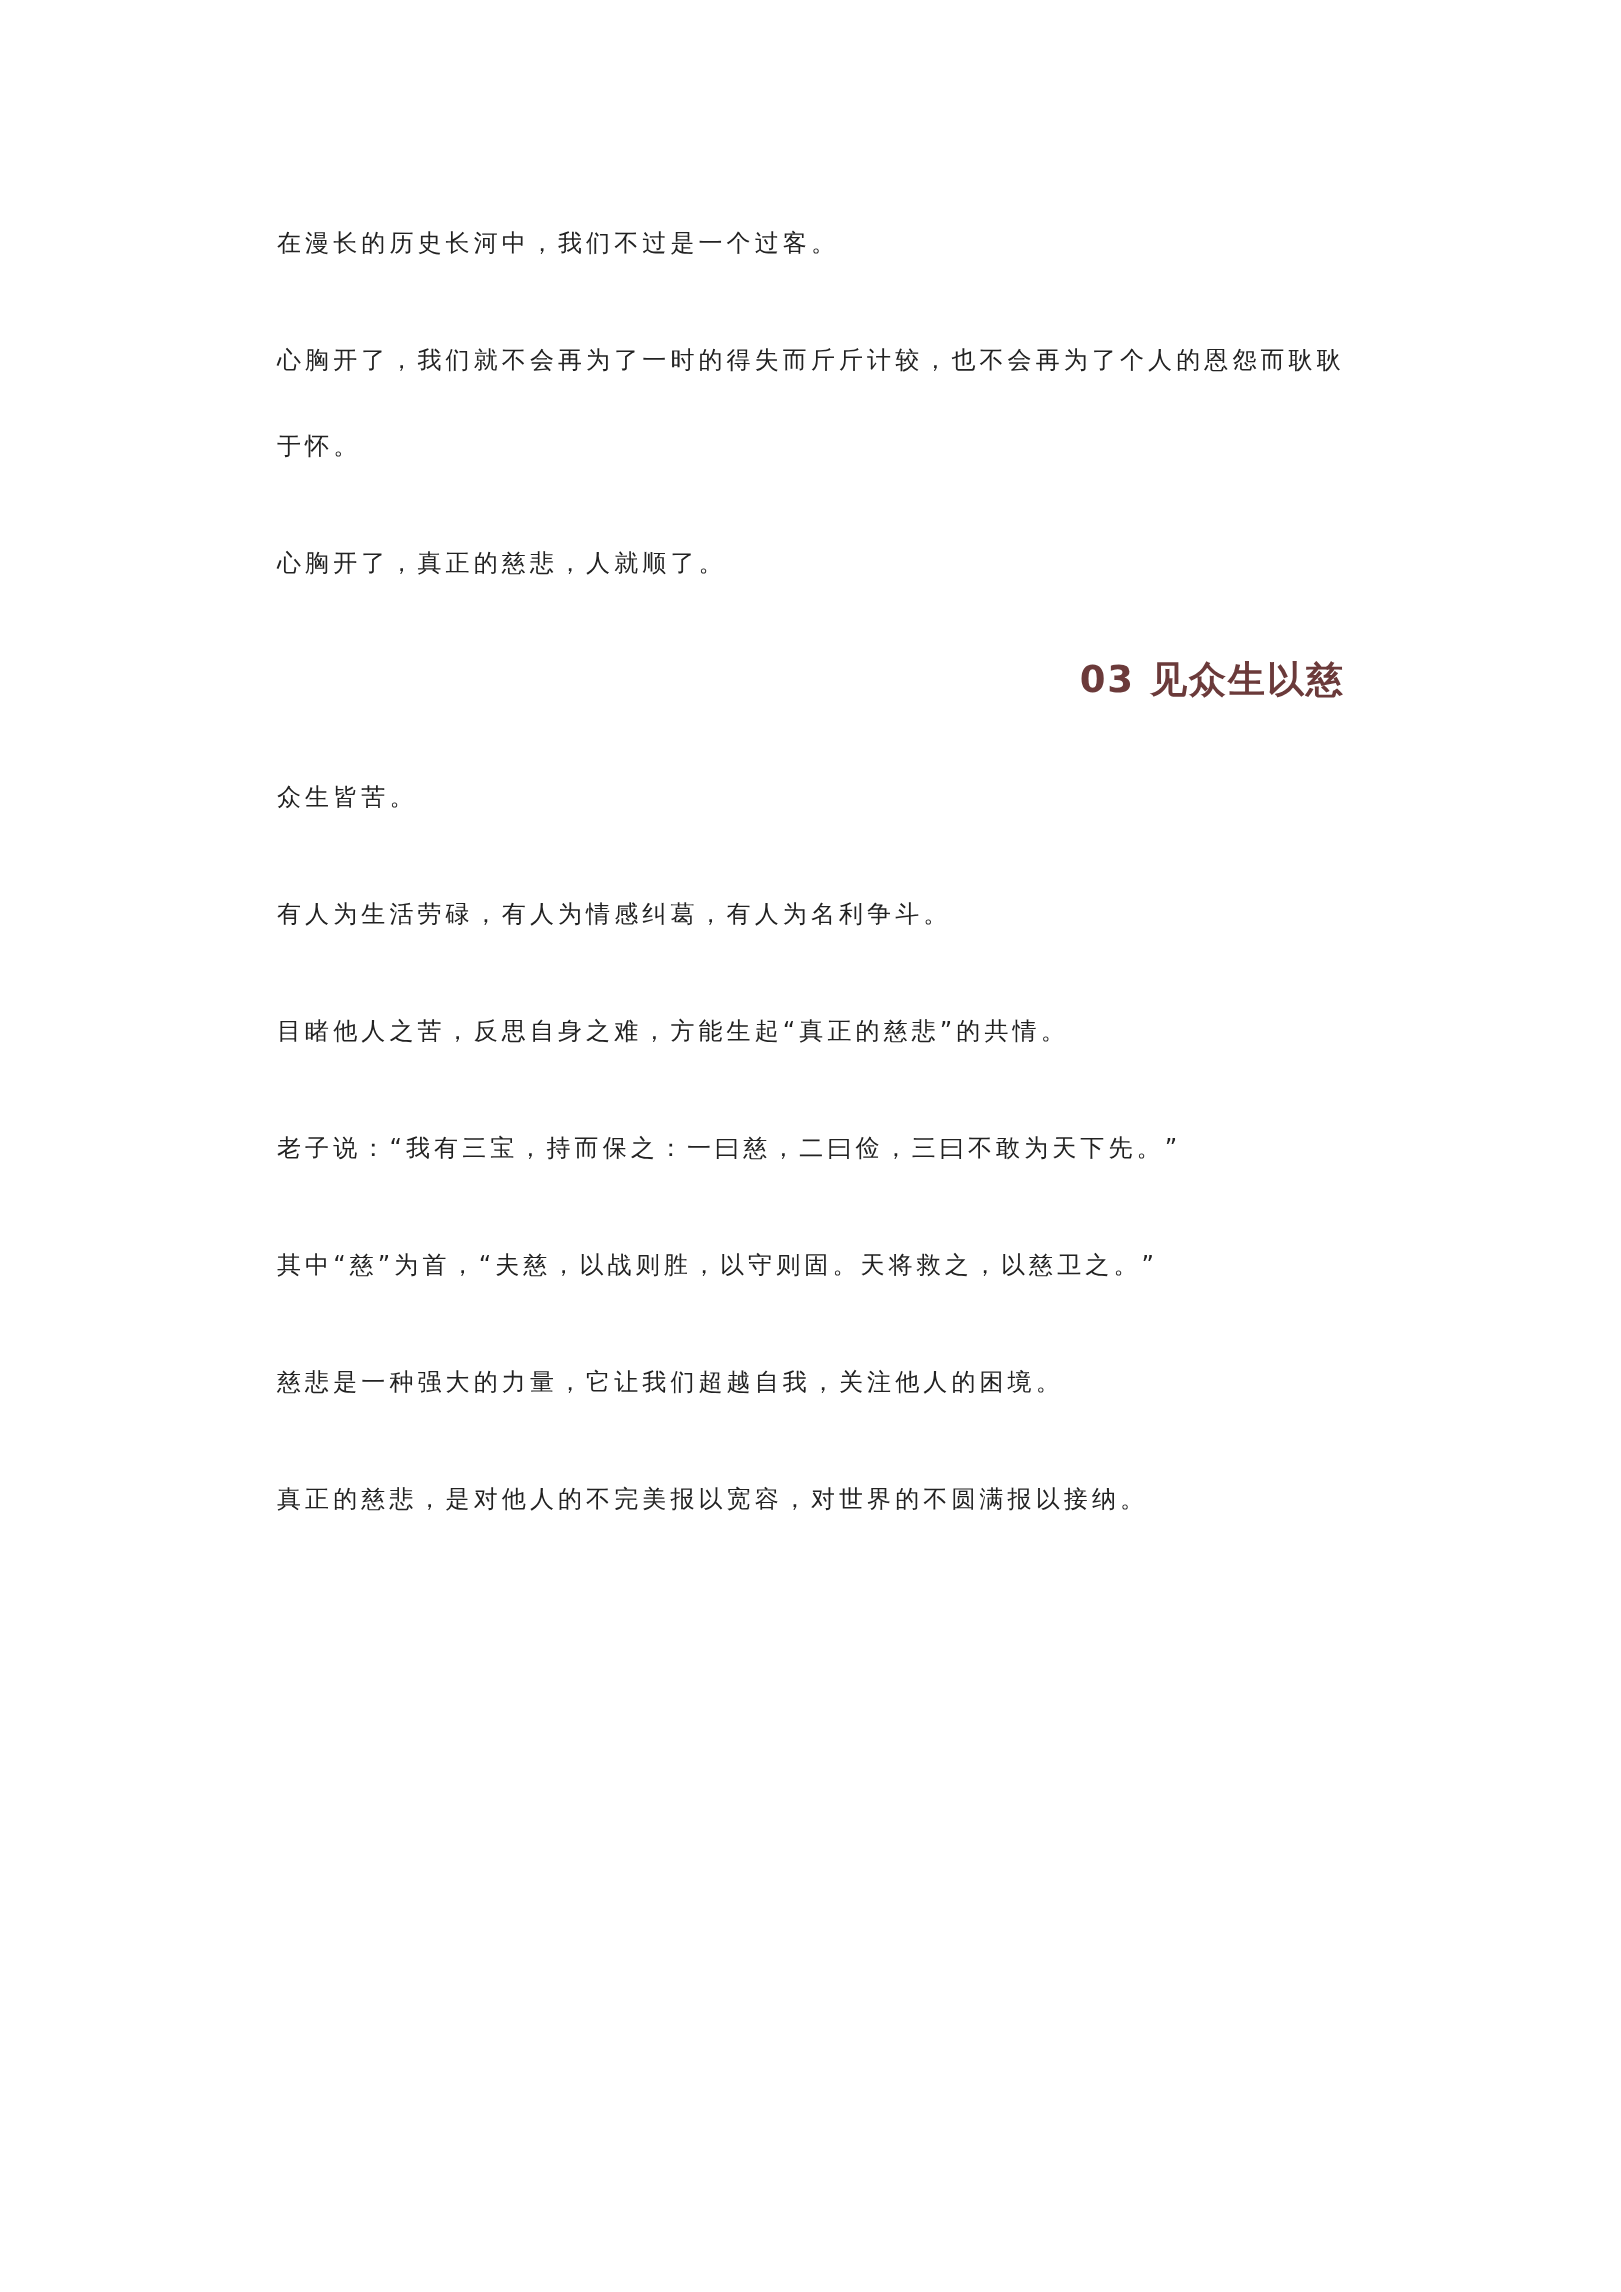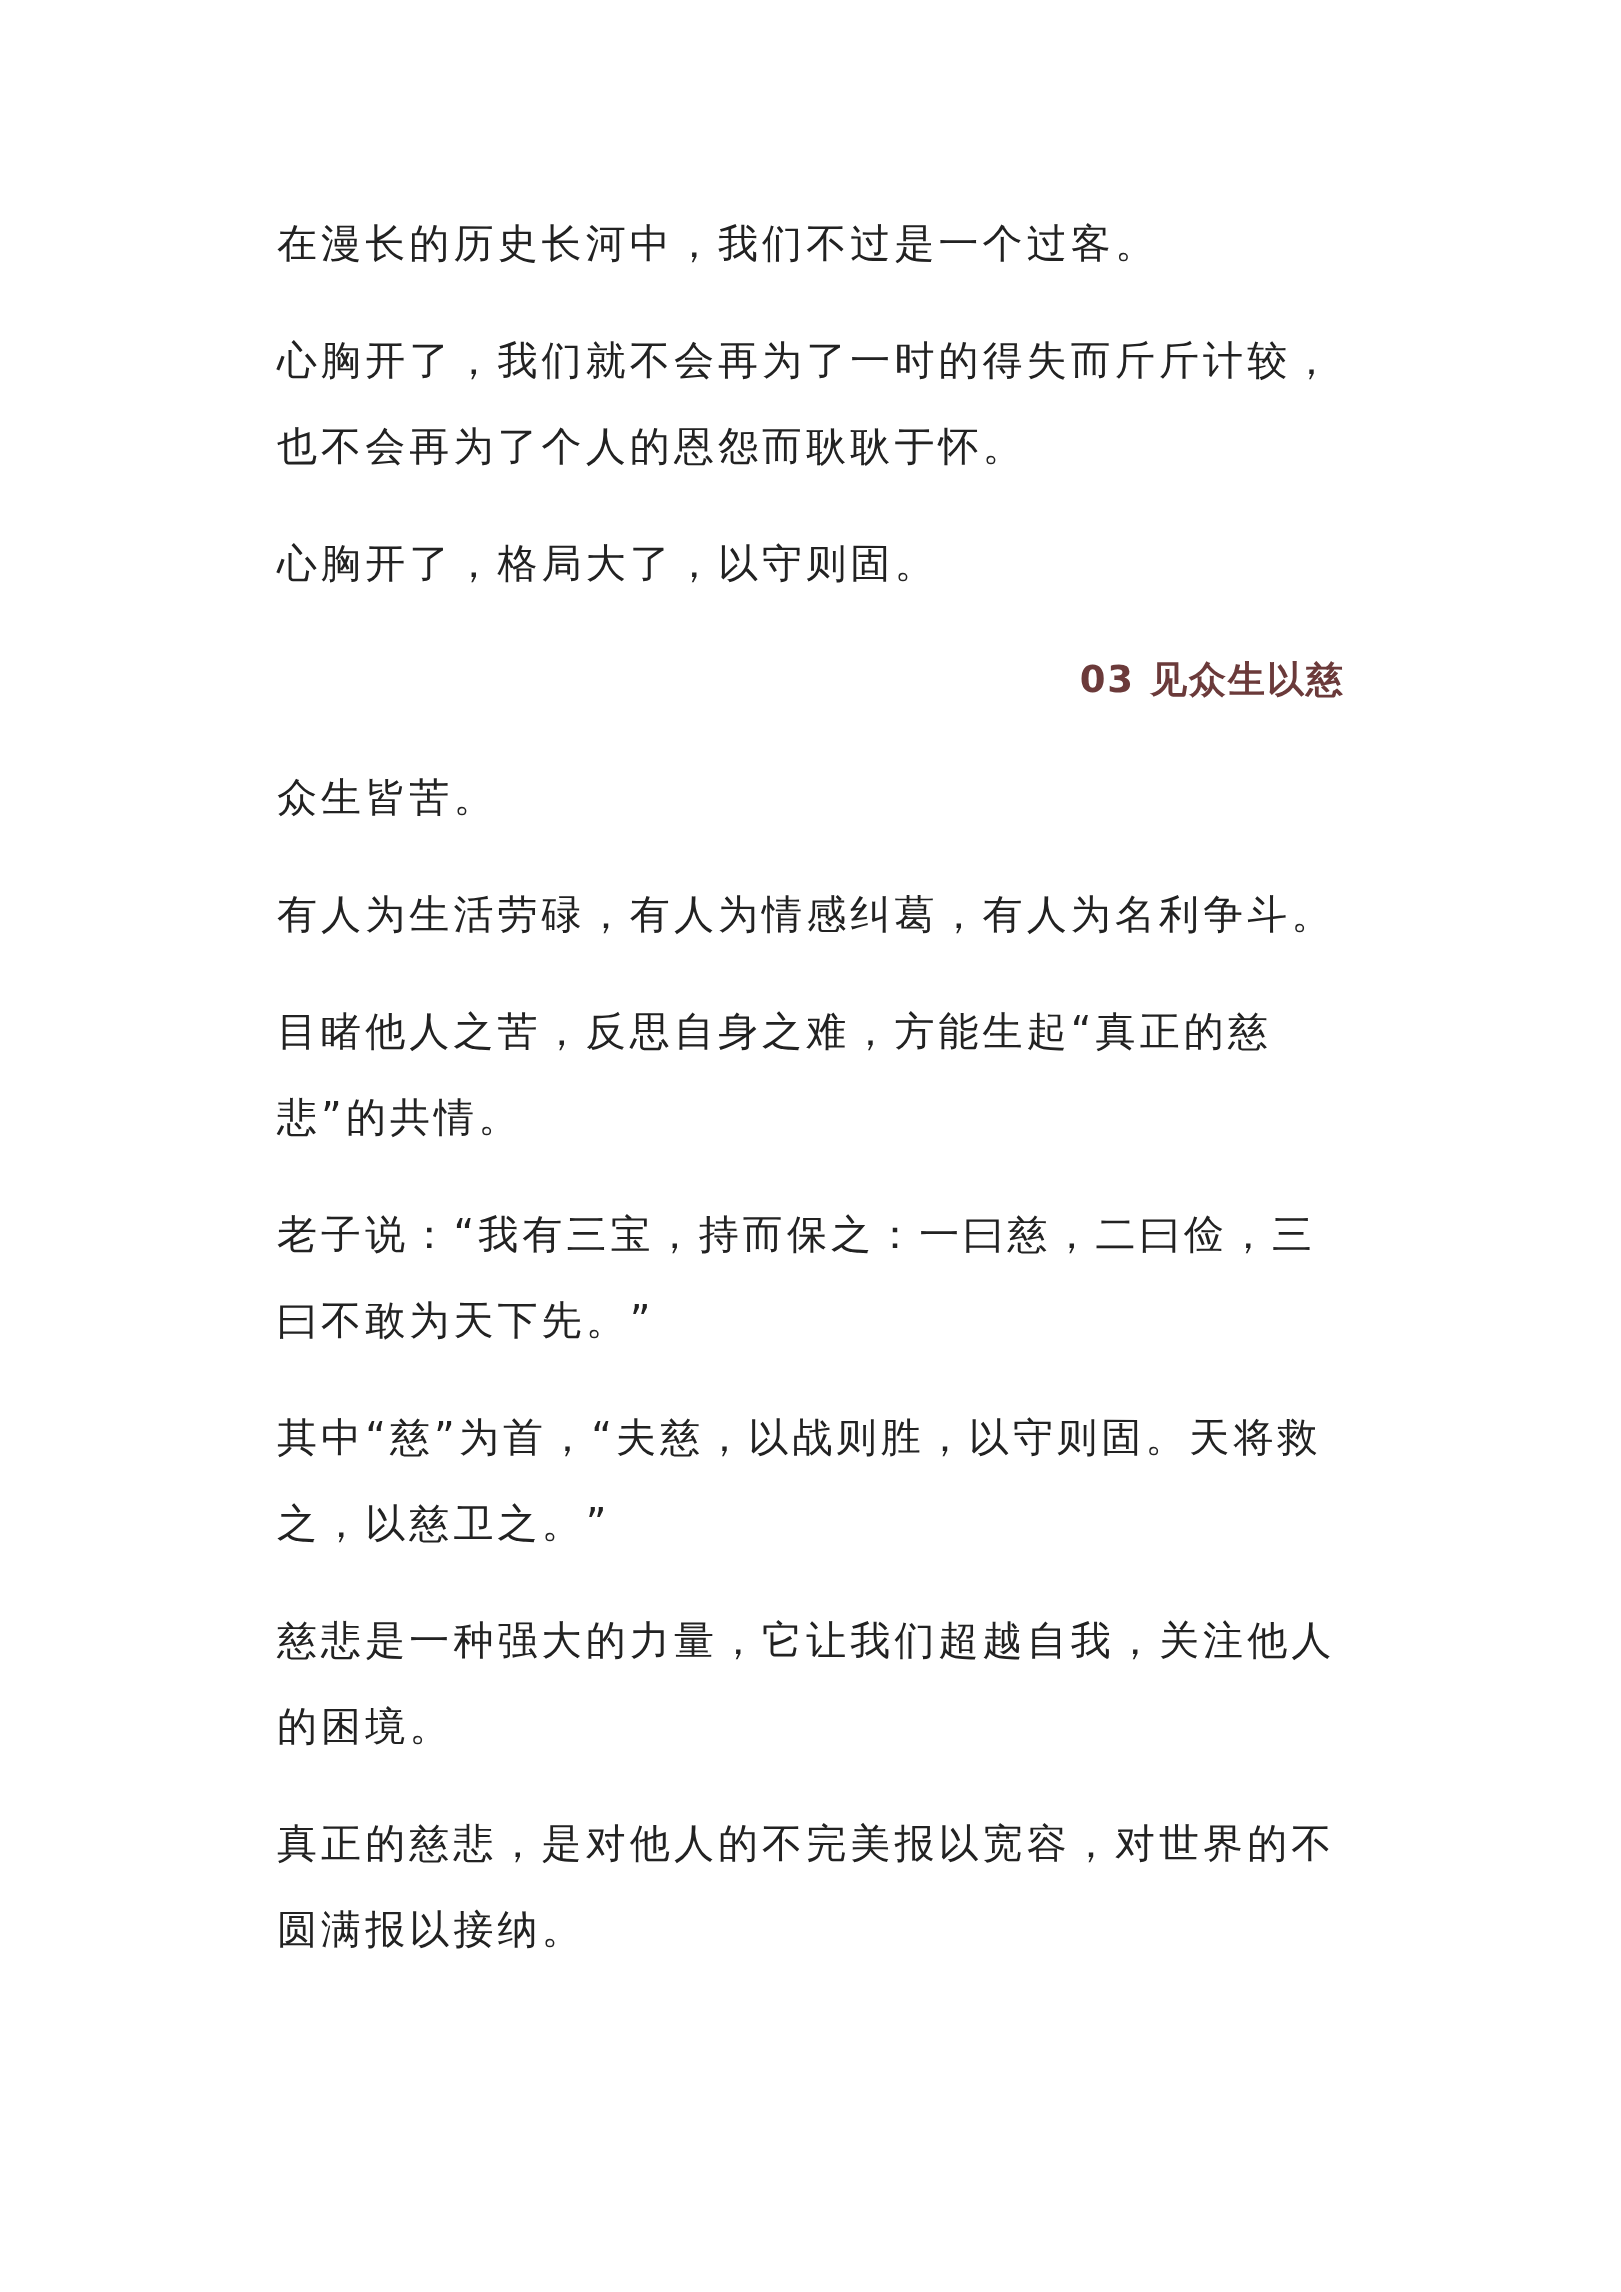--- a/index.html
+++ b/index.html
@@ -16,21 +16,21 @@
       color: #222222;
     }
     .page {
       position: absolute;
       left: 277px;
       top: 200px;
       width: 1078px;
     }
     .para {
       margin: 0 0 31px 0;
-      font-size: 40px;
+      font-size: 24px;
       line-height: 86px;
       letter-spacing: 4.1px;
       white-space: normal;
       word-break: break-all;
     }
     .heading {
       margin: 0 0 31px 0;
       height: 86px;
       line-height: 86px;
       font-size: 37px;
@@ -43,21 +43,21 @@
     .para.indent {
       padding-left: 5.9px;
     }
   </style>
 </head>
 <body>
 
 <div class="page">
   <p class="para">在漫长的历史长河中，我们不过是一个过客。</p>
   <p class="para">心胸开了，我们就不会再为了一时的得失而斤斤计较，也不会再为了个人的恩怨而耿耿于怀。</p>
-  <p class="para">心胸开了，格局大了，以守则固。</p>
+  <p class="para">心胸开了，真正的慈悲，人就顺了。</p>
 
   <h2 class="heading">03 见众生以慈</h2>
 
   <p class="para">众生皆苦。</p>
   <p class="para">有人为生活劳碌，有人为情感纠葛，有人为名利争斗。</p>
   <p class="para">目睹他人之苦，反思自身之难，方能生起“真正的慈悲”的共情。</p>
   <p class="para">老子说：“我有三宝，持而保之：一曰慈，二曰俭，三曰不敢为天下先。”</p>
   <p class="para">其中“慈”为首，“夫慈，以战则胜，以守则固。天将救之，以慈卫之。”</p>
   <p class="para">慈悲是一种强大的力量，它让我们超越自我，关注他人的困境。</p>
   <p class="para">真正的慈悲，是对他人的不完美报以宽容，对世界的不圆满报以接纳。</p>

